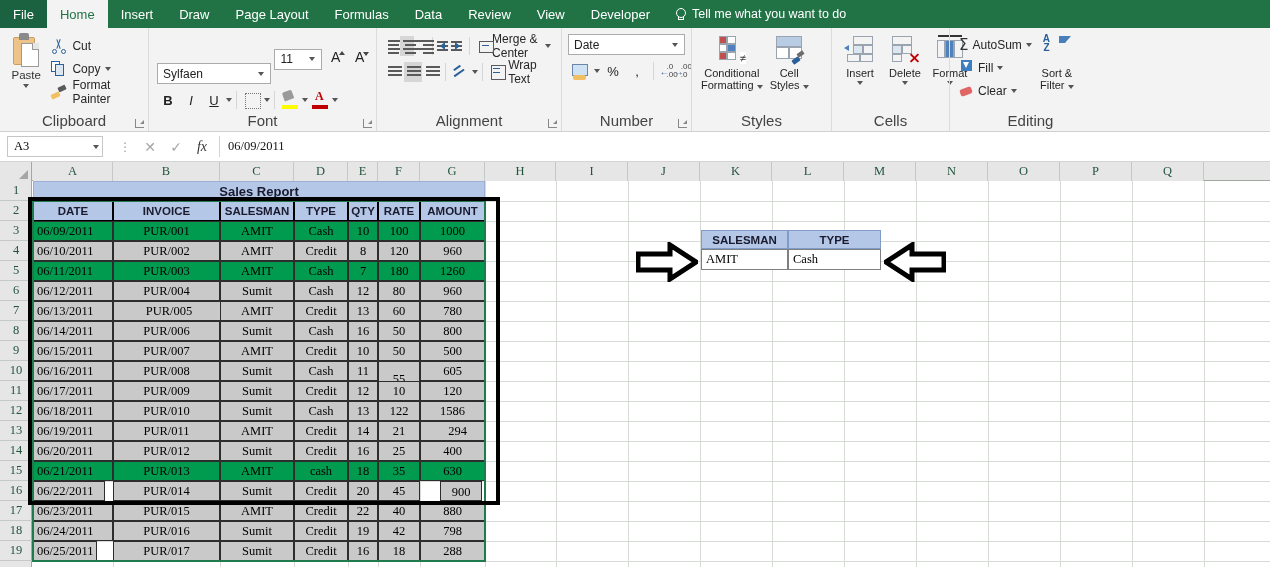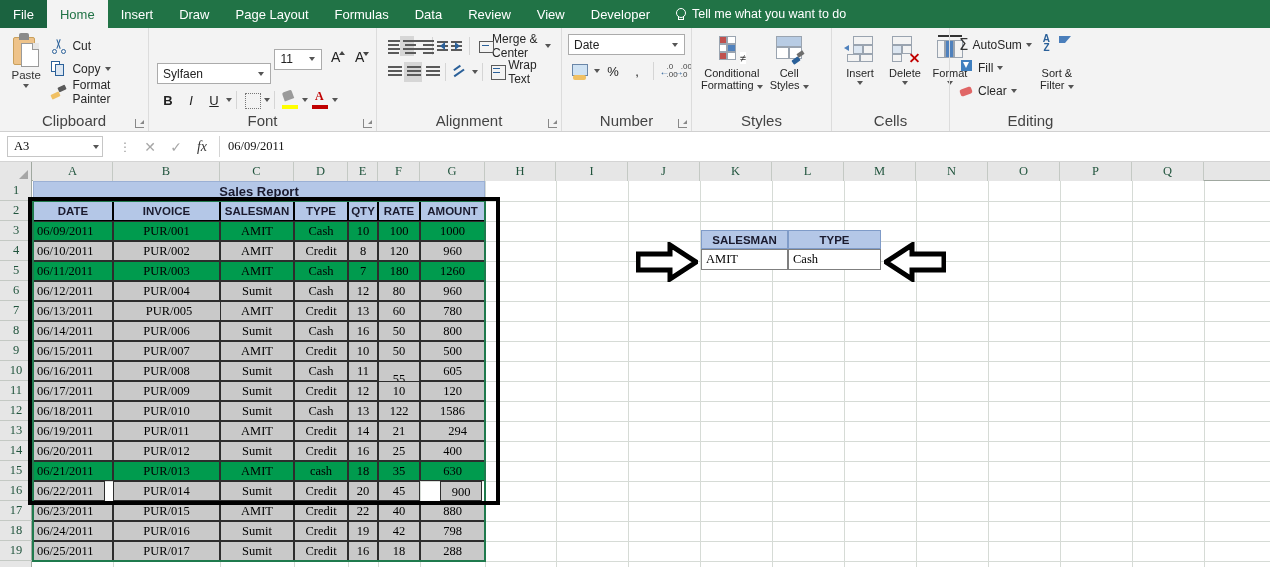--- a/index.html
+++ b/index.html
@@ -1095,21 +1095,21 @@
       </div>
       <div class="cell d-cell" style="left: 316px; width: 30px; top: 340px; height: 20px;">
         <span>19</span>
       </div>
       <div class="cell d-cell" style="left: 346px; width: 42px; top: 340px; height: 20px;">
         <span>42</span>
       </div>
       <div class="cell d-cell" style="left: 388px; width: 65px; top: 340px; height: 20px;">
         <span>798</span>
       </div>
-      <div class="cell d-cell lft" style="left: 1px; width: 80px; top: 360px; height: 20px;">
+      <div class="cell d-cell lft" style="left: 1px; width: 64px; top: 360px; height: 20px;">
         <span>06/25/2011</span>
       </div>
       <div class="cell d-cell" style="left: 81px; width: 107px; top: 360px; height: 20px;">
         <span>PUR/017</span>
       </div>
       <div class="cell d-cell" style="left: 188px; width: 74px; top: 360px; height: 20px;">
         <span>Sumit</span>
       </div>
       <div class="cell d-cell" style="left: 262px; width: 54px; top: 360px; height: 20px;">
         <span>Credit</span>

